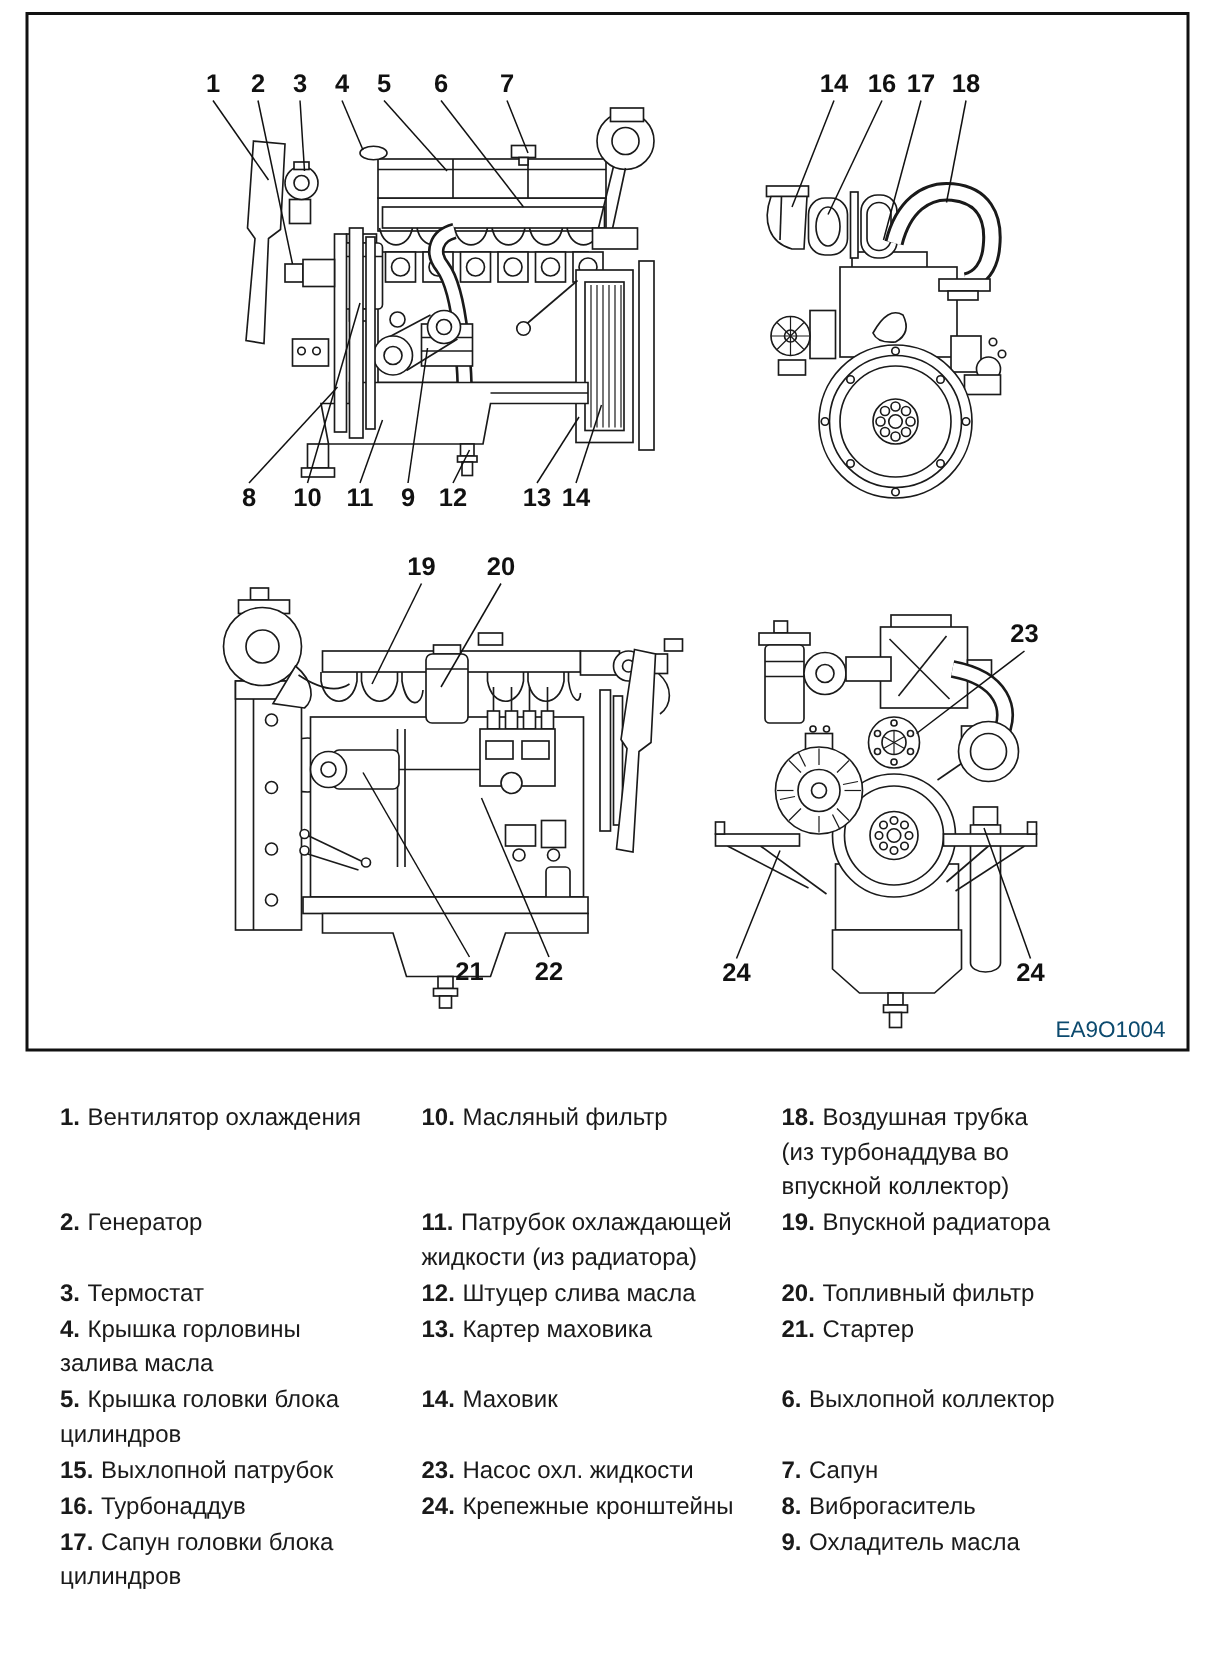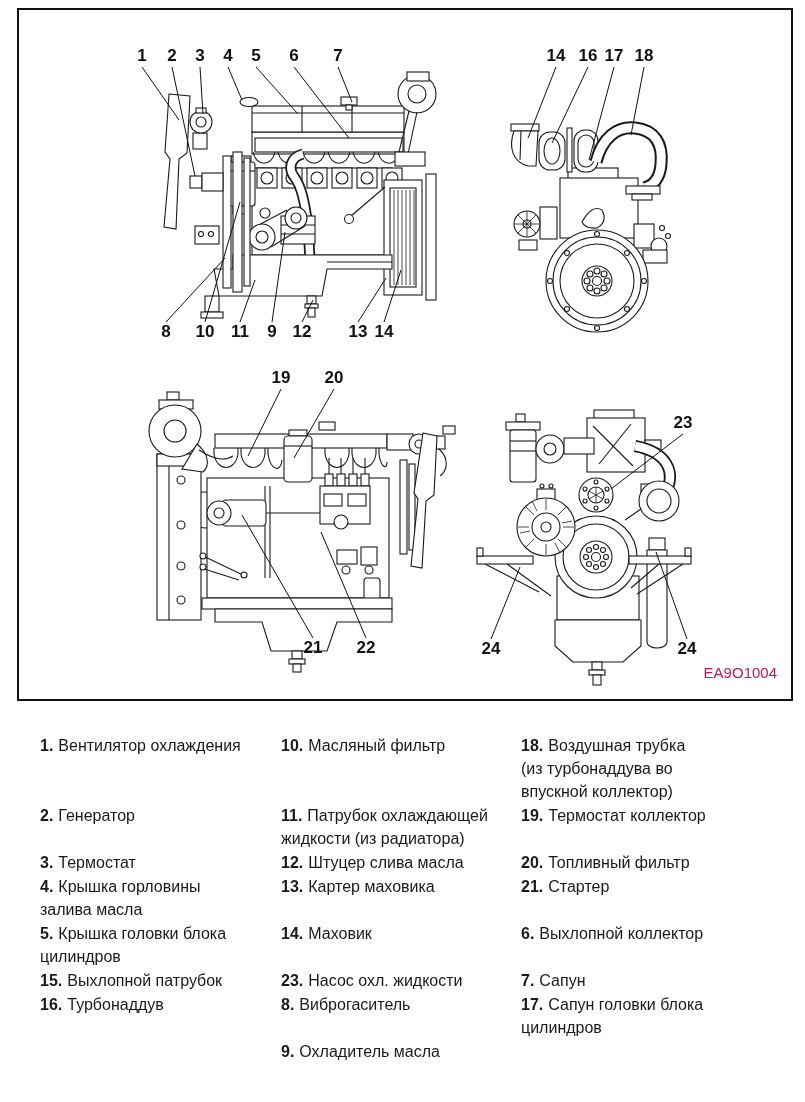--- a/index.html
+++ b/index.html
@@ -3,21 +3,21 @@
 <meta charset="utf-8">
 <style>
   html,body{margin:0;padding:0;background:#ffffff;}
   body{width:805px;height:1102px;position:relative;overflow:hidden;
        font-family:"Liberation Sans","DejaVu Sans",sans-serif;color:#1a1a1a;}
   .figure-box{position:absolute;left:17px;top:8px;width:776px;height:693px;
               border:2px solid #111;box-sizing:border-box;background:#fff;}
   .figure-box svg{position:absolute;left:0;top:0;}
   .callout{position:absolute;transform:translate(-50%,-50%);
            font-size:17px;font-weight:bold;color:#111;white-space:nowrap;}
-  .figure-code{position:absolute;right:14px;bottom:18px;font-size:15px;color:#be185d;margin-top:16px;}
+  .figure-code{position:absolute;right:14px;bottom:4px;font-size:15px;color:#0c4a6e;margin-top:16px;}
   .legend{position:absolute;left:12px;top:734px;width:781px;
           display:grid;grid-template-columns:241px 240px 1fr;row-gap:1px;
           font-size:16px;line-height:23px;margin-left:28px;}
   .cell{padding-right:10px;}
   .num{font-weight:bold;margin-right:5px;}
   .txt{white-space:pre-line;}
   
   .s{fill:#fff;stroke:#1a1a1a;stroke-width:1.1;}
   .l{fill:none;stroke:#1a1a1a;stroke-width:1.1;}
   .h{fill:none;stroke:#1a1a1a;stroke-width:0.8;}
@@ -419,41 +419,42 @@
 <div class="legend">
   <div class="cell"><span class="num">1.</span><span class="txt">Вентилятор охлаждения</span></div>
   <div class="cell"><span class="num">10.</span><span class="txt">Масляный фильтр</span></div>
   <div class="cell"><span class="num">18.</span><span class="txt">Воздушная трубка
 (из турбонаддува во
 впускной коллектор)</span></div>
 
   <div class="cell"><span class="num">2.</span><span class="txt">Генератор</span></div>
   <div class="cell"><span class="num">11.</span><span class="txt">Патрубок охлаждающей
 жидкости (из радиатора)</span></div>
-  <div class="cell"><span class="num">19.</span><span class="txt">Термостат коллектор</span></div>
+  <div class="cell"><span class="num">19.</span><span class="txt">Впускной радиатора</span></div>
 
   <div class="cell"><span class="num">3.</span><span class="txt">Термостат</span></div>
   <div class="cell"><span class="num">12.</span><span class="txt">Штуцер слива масла</span></div>
   <div class="cell"><span class="num">20.</span><span class="txt">Топливный фильтр</span></div>
 
   <div class="cell"><span class="num">4.</span><span class="txt">Крышка горловины
 залива масла</span></div>
   <div class="cell"><span class="num">13.</span><span class="txt">Картер маховика</span></div>
   <div class="cell"><span class="num">21.</span><span class="txt">Стартер</span></div>
 
   <div class="cell"><span class="num">5.</span><span class="txt">Крышка головки блока
 цилиндров</span></div>
   <div class="cell"><span class="num">14.</span><span class="txt">Маховик</span></div>
 
   <div class="cell"><span class="num">6.</span><span class="txt">Выхлопной коллектор</span></div>
   <div class="cell"><span class="num">15.</span><span class="txt">Выхлопной патрубок</span></div>
   <div class="cell"><span class="num">23.</span><span class="txt">Насос охл. жидкости</span></div>
 
   <div class="cell"><span class="num">7.</span><span class="txt">Сапун</span></div>
   <div class="cell"><span class="num">16.</span><span class="txt">Турбонаддув</span></div>
+  <div class="cell"><span class="num">24.</span><span class="txt">Крепежные кронштейны</span></div>
 
   <div class="cell"><span class="num">8.</span><span class="txt">Виброгаситель</span></div>
   <div class="cell"><span class="num">17.</span><span class="txt">Сапун головки блока
 цилиндров</span></div>
   <div class="cell"></div>
 
   <div class="cell"><span class="num">9.</span><span class="txt">Охладитель масла</span></div>
   <div class="cell"></div>
   <div class="cell"></div>
 </div>

